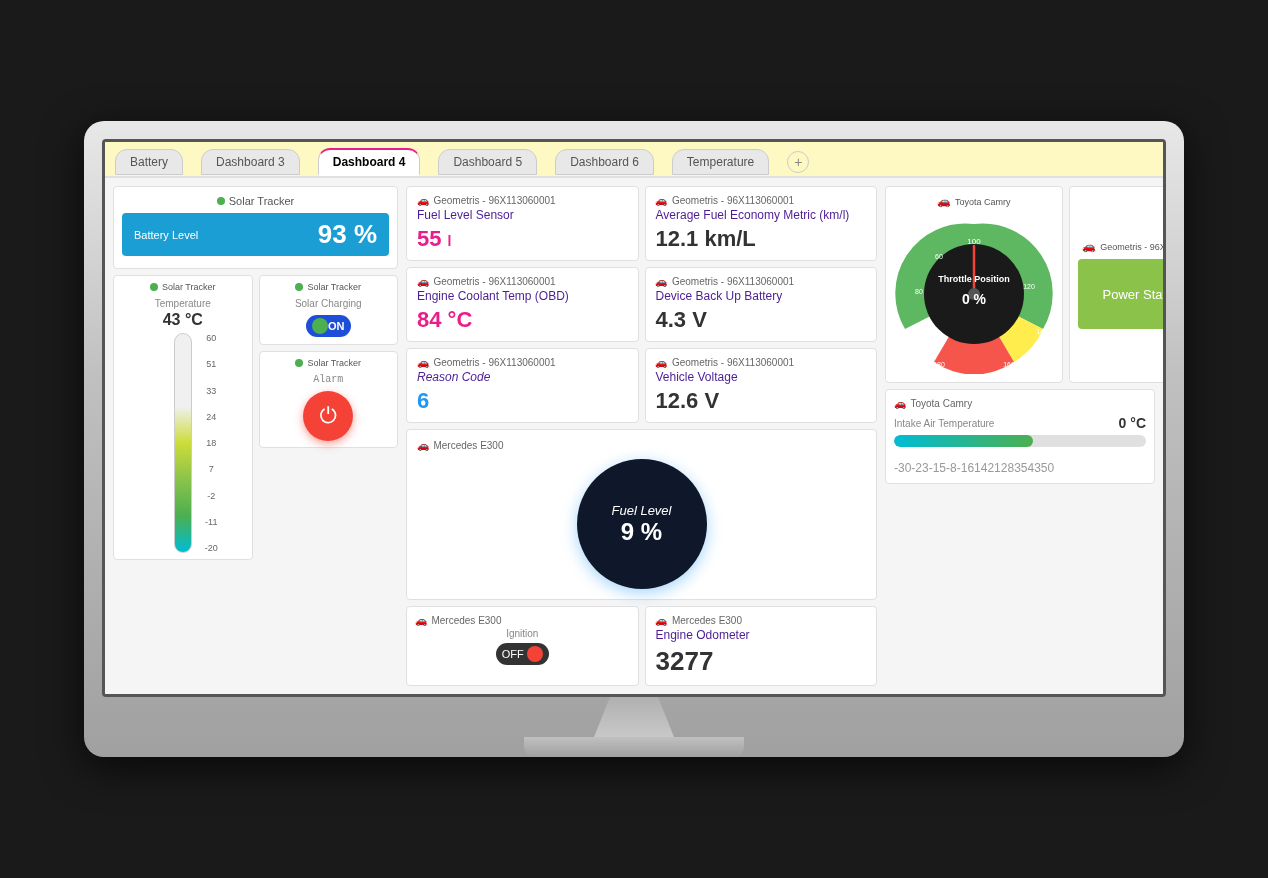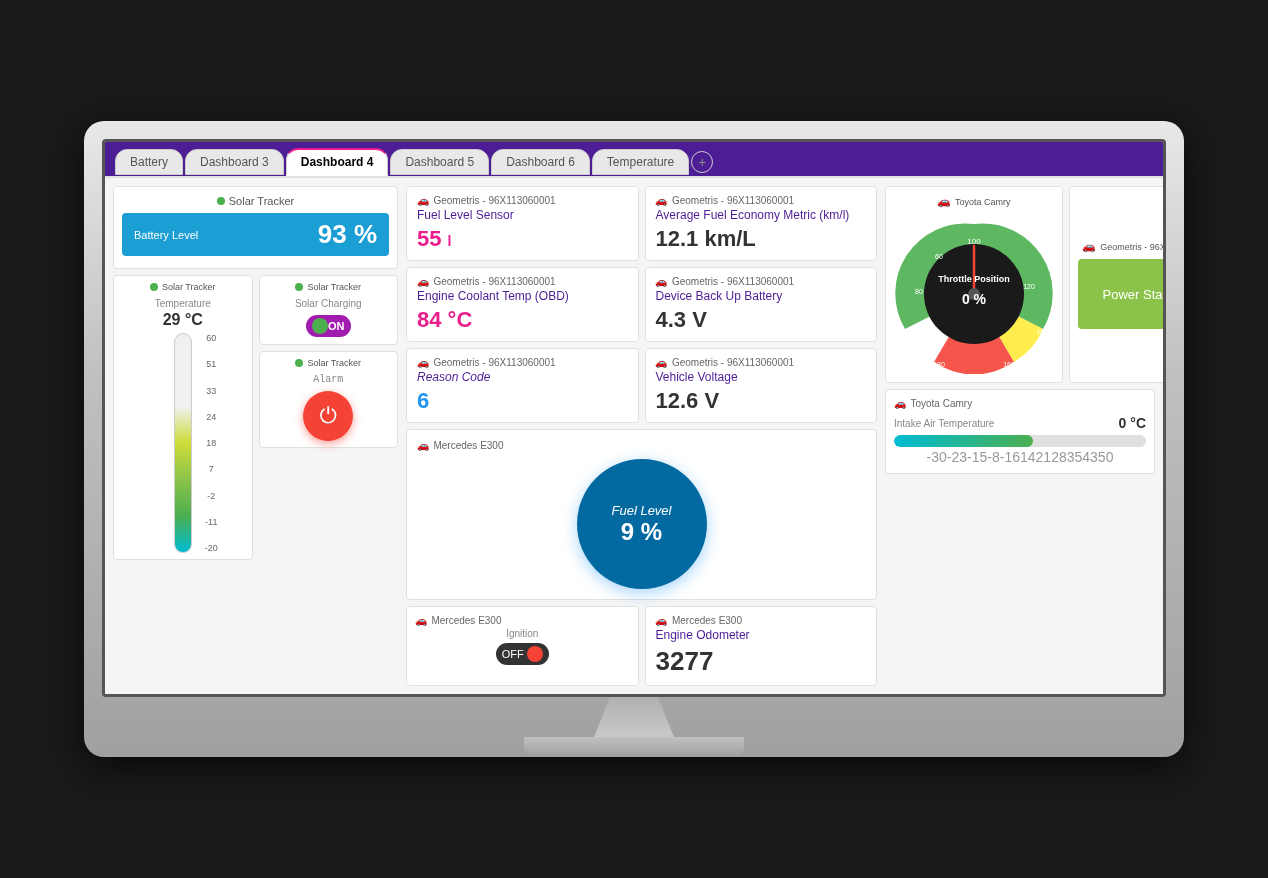--- a/index.html
+++ b/index.html
@@ -21,26 +21,26 @@
     }
 
     .monitor-screen {
       background: #fff;
       border-radius: 4px;
       overflow: hidden;
       border: 3px solid #555;
     }
 
     .tabs-bar {
-      background: #4c1d95;
+      background: #fef9c3;
       display: flex;
       align-items: center;
       padding: 6px 10px 0 10px;
       border-bottom: 2px solid #e0e0e0;
-      gap: 2px;
+      gap: 18px;
     }
 
     .tab {
       padding: 5px 14px;
       border-radius: 12px 12px 0 0;
       font-size: 12px;
       cursor: pointer;
       border: 1px solid #ccc;
       background: #e8e8e8;
       color: #555;
@@ -192,21 +192,21 @@
       text-align: center;
     }
 
     .charging-label {
       font-size: 10px;
       color: #888;
       margin-bottom: 6px;
     }
 
     .toggle-on {
-      background: #a21caf;
+      background: #1d4ed8;
       border-radius: 12px;
       padding: 3px 6px;
       display: inline-flex;
       align-items: center;
       cursor: pointer;
     }
 
     .toggle-circle {
       width: 16px;
       height: 16px;
@@ -314,21 +314,21 @@
       margin-bottom: 8px;
       display: flex;
       align-items: center;
       gap: 4px;
       align-self: flex-start;
     }
 
     .fuel-circle {
       width: 130px;
       height: 130px;
-      background: #0369a1;
+      background: #0f172a;
       border-radius: 50%;
       display: flex;
       flex-direction: column;
       align-items: center;
       justify-content: center;
       color: #fff;
       box-shadow: 0 4px 15px rgba(33,150,243,0.4);
     }
 
     .fuel-circle-label {
@@ -469,24 +469,24 @@
 
     .h-bar-fill {
       height: 100%;
       background: linear-gradient(to right, #00bcd4, #4caf50);
       border-radius: 6px;
       width: 55%;
     }
 
     .h-scale {
       display: flex;
-      justify-content: center;
-      font-size: 14px;
+      justify-content: flex-start;
+      font-size: 12px;
       color: #999;
-      margin-top: 2px;
+      margin-top: 14px;
     }
 
     .monitor-stand {
       display: flex;
       flex-direction: column;
       align-items: center;
     }
 
     .stand-neck {
       width: 80px;
@@ -535,21 +535,21 @@
 
         <div class="two-col">
 
           <div class="sub-card">
             <div class="panel-header">
               <span class="green-dot"></span>
               <span style="font-size:9px;">Solar Tracker</span>
             </div>
             <div class="temperature-section">
               <div class="temp-label">Temperature</div>
-              <div class="temp-value">29 °C</div>
+              <div class="temp-value">43 °C</div>
               <div class="temp-gauge-container">
                 <div style="position:relative;">
                   <div class="temp-gauge"></div>
                   <div class="gauge-scale">
                     <span>60</span>
                     <span>51</span>
                     <span>33</span>
                     <span>24</span>
                     <span>18</span>
                     <span>7</span>

